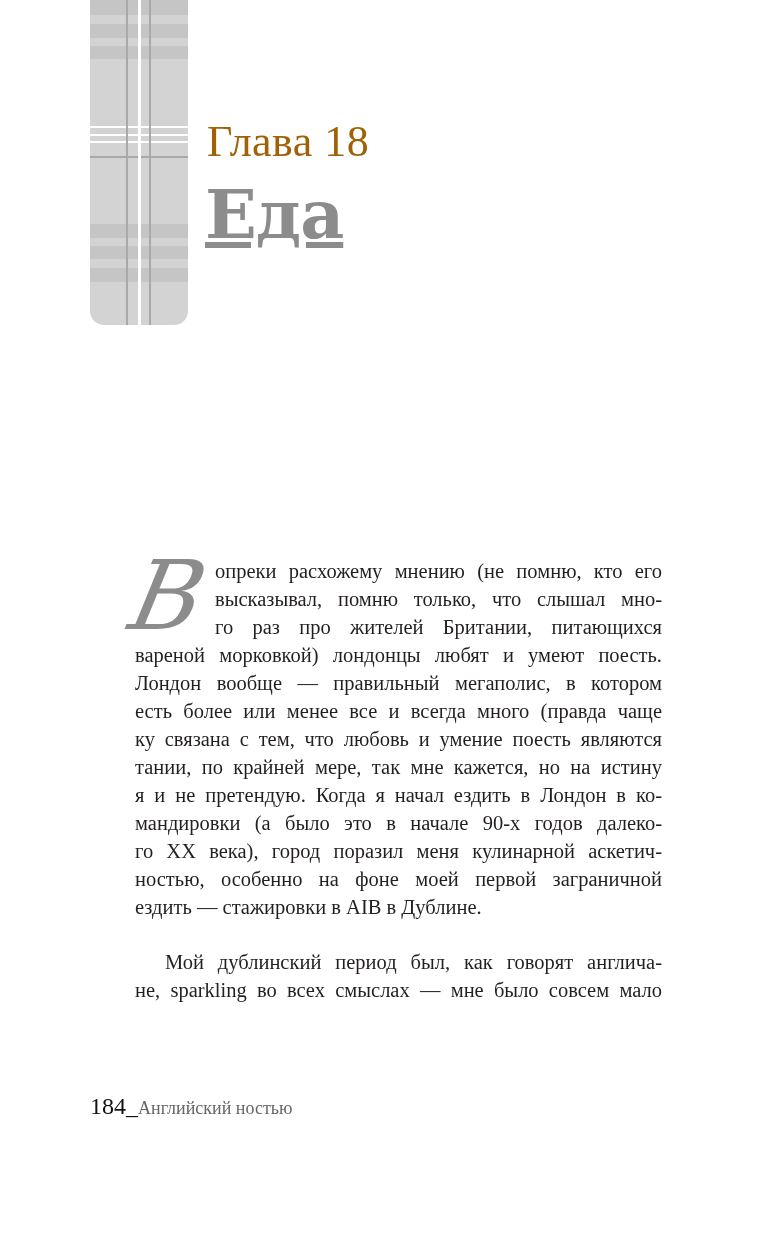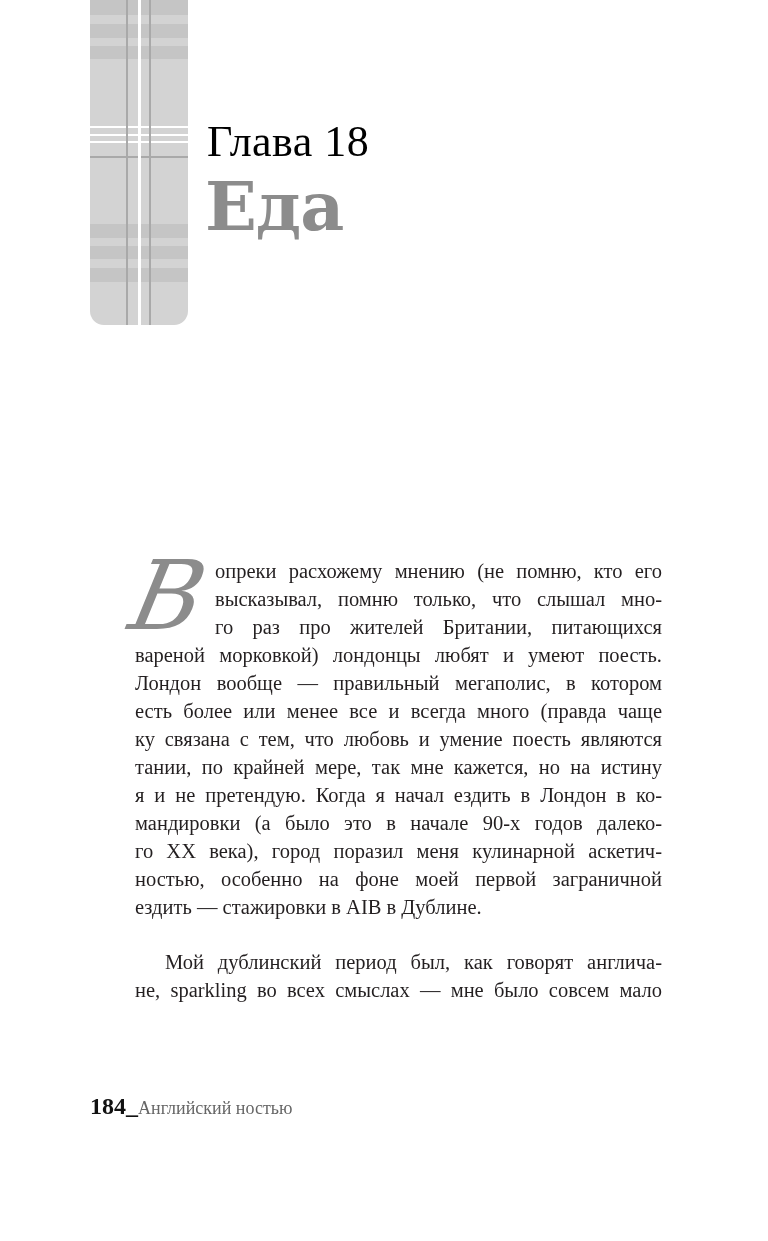--- a/index.html
+++ b/index.html
@@ -6,34 +6,34 @@
     body { width: 768px; height: 1241px; position: relative; overflow: hidden; font-family: "Liberation Serif", "DejaVu Serif", serif; color: #231f20; }
 
     
     .tartan { position: absolute; left: 90px; top: 0; width: 98px; height: 325px; background: #d3d3d3; border-radius: 0 0 14px 14px; overflow: hidden; }
     .tartan .hband { position: absolute; left: 0; width: 100%; background: #c5c5c5; }
     .tartan .vline-dark { position: absolute; top: 0; bottom: 0; width: 2px; background: #a9a9a9; }
     .tartan .vline-white { position: absolute; top: 0; bottom: 0; width: 3px; background: #ffffff; }
     .tartan .hline-white { position: absolute; left: 0; width: 100%; height: 2px; background: #ffffff; }
     .tartan .hline-dark { position: absolute; left: 0; width: 100%; height: 2px; background: #a9a9a9; }
 
-    .chapter-label { position: absolute; left: 207px; top: 116px; font-family: "Liberation Serif", serif; font-size: 44px; line-height: 52px; color: #000000; letter-spacing: 0.5px; }
-    .chapter-title { position: absolute; left: 205px; top: 166px; font-family: "DejaVu Serif", serif; font-weight: bold; font-size: 68px; line-height: 80px; color: #8c8c8c; letter-spacing: -1px; }
+    .chapter-label { position: absolute; left: 207px; top: 116px; font-family: "Liberation Serif", serif; font-size: 44px; line-height: 52px; color: #a16207; letter-spacing: 0.5px; }
+    .chapter-title { position: absolute; left: 205px; top: 174px; font-family: "DejaVu Serif", serif; font-weight: bold; font-size: 68px; line-height: 80px; color: #8c8c8c; letter-spacing: -1px; text-decoration: underline; }
 
     .body-text { position: absolute; left: 135px; top: 557px; width: 527px; font-family: Liberation Serif, serif; font-size: 20.5px; line-height: 28px; color: #231f20; }
     .body-text .line { display: block; height: 28px; white-space: nowrap; text-align: justify; text-align-last: justify; }
     .body-text .line.last { text-align-last: left; }
     .body-text .line.indent-cap { padding-left: 80px; }
     .body-text .line.indent-para { padding-left: 30px; }
     .body-text .gap { display: block; height: 27px; }
 
     .dropcap { position: absolute; left: 133px; top: 548px; font-family: "DejaVu Serif", serif; font-style: italic; font-size: 96px; line-height: 96px; color: #8c8c8c; transform: skewX(-12deg); }
 
     .footer { position: absolute; left: 90px; top: 1093px; font-family: "Liberation Serif", serif; white-space: nowrap; }
-    .footer .page-num { font-weight: bold; font-size: 24px; color: #111111; }
+    .footer .page-num { font-weight: normal; font-size: 24px; color: #111111; }
     .footer .book-title { font-size: 18px; color: #666666; }
   </style>
 </head>
 <body>
 
 <div class="tartan">
   <div class="hband" style="top:0;height:15px"></div>
   <div class="hband" style="top:24px;height:14px"></div>
   <div class="hband" style="top:46px;height:13px"></div>
   <div class="hline-white" style="top:126px"></div>

